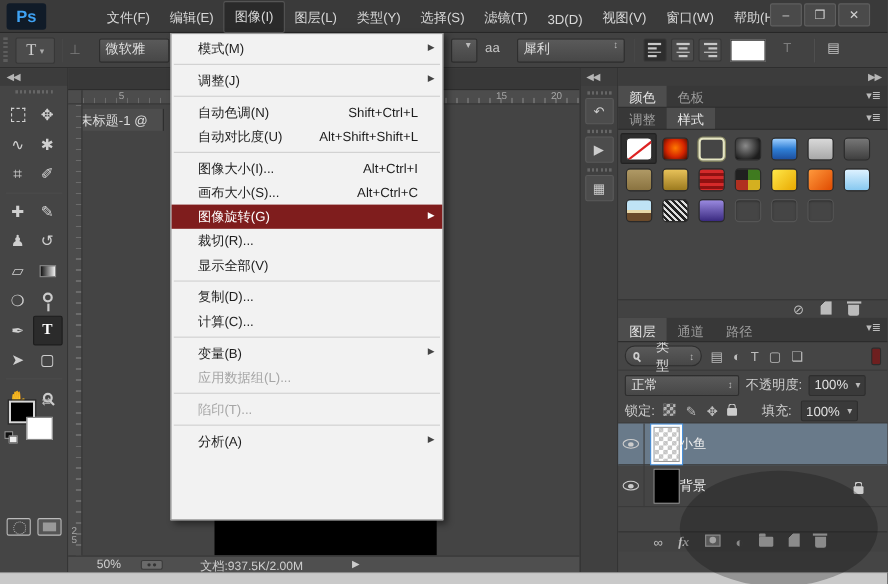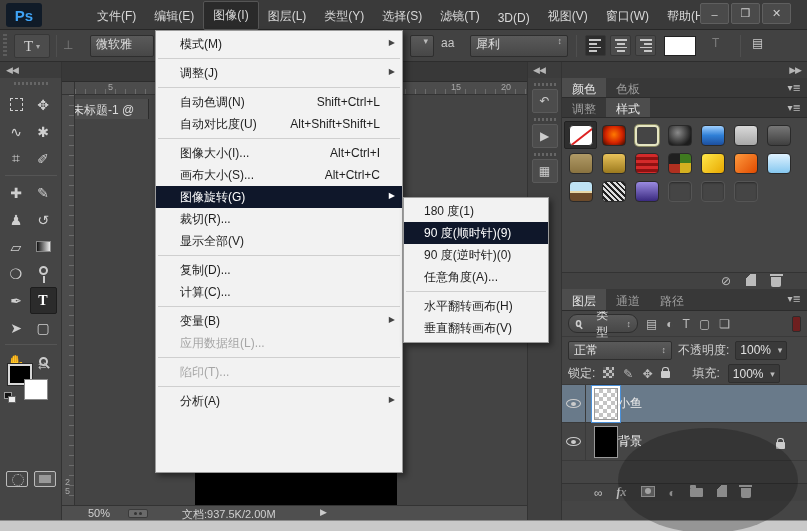--- a/index.html
+++ b/index.html
@@ -152,21 +152,21 @@
 
   
   .menu-panel { position:absolute; background:#f2f2f2; border:1px solid #9b9b9b; box-shadow:3px 3px 6px rgba(0,0,0,.45); z-index:10; padding:2px 0; color:#1e1e1e; }
   #image-menu { left:155px; top:30px; width:248px; height:443px; }
   #rotate-submenu { left:403px; top:197px; width:146px; height:146px; z-index:11; }
   .mi { height:22px; display:flex; align-items:center; position:relative; padding-left:24px; padding-right:22px; }
   #rotate-submenu .mi { padding-left:20px; }
   .mi-label { flex:0 0 auto; }
   .mi-short { margin-left:auto; }
   .mi-arrow { position:absolute; right:7px; top:5px; font-size:8px; color:#444; }
-  .mi.hl { background:#0f172a; color:#fff; }
+  .mi.hl { background:#7f1d1d; color:#fff; }
   .mi.hl .mi-arrow { color:#fff; }
   .mi.dis { color:#a6a6a6; }
   .msep { height:1px; background:#cfcfcf; margin:3px 2px; }
 </style>
 </head>
 <body>
 
 <div class="app">
 
   <div class="titlebar">
@@ -573,36 +573,15 @@
       <div class="mi dis">
         <span class="mi-label">陷印(T)...</span>
       </div>
       <div class="msep"></div>
       <div class="mi">
         <span class="mi-label">分析(A)</span>
         <span class="mi-arrow">▶</span>
       </div>
     </div>
 
-  <div class="menu-panel" id="rotate-submenu">
-      <div class="mi">
-        <span class="mi-label">180 度(1)</span>
-      </div>
-      <div class="mi hl">
-        <span class="mi-label">90 度(顺时针)(9)</span>
-      </div>
-      <div class="mi">
-        <span class="mi-label">90 度(逆时针)(0)</span>
-      </div>
-      <div class="mi">
-        <span class="mi-label">任意角度(A)...</span>
-      </div>
-      <div class="msep"></div>
-      <div class="mi">
-        <span class="mi-label">水平翻转画布(H)</span>
-      </div>
-      <div class="mi">
-        <span class="mi-label">垂直翻转画布(V)</span>
-      </div>
-    </div>
 
   <div class="bottom-strip"></div>
 </div>
 
 </body></html>

